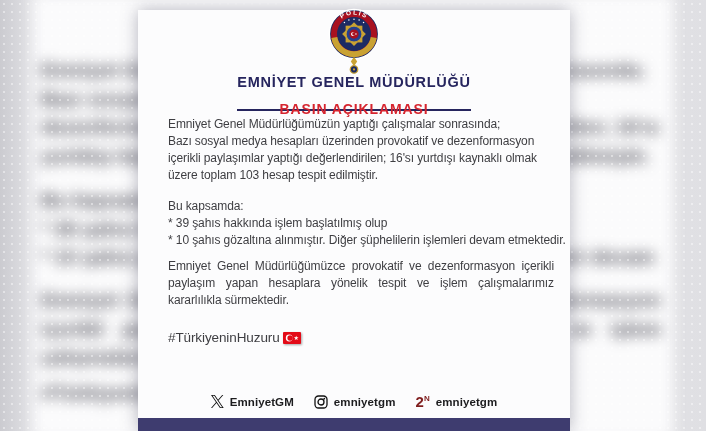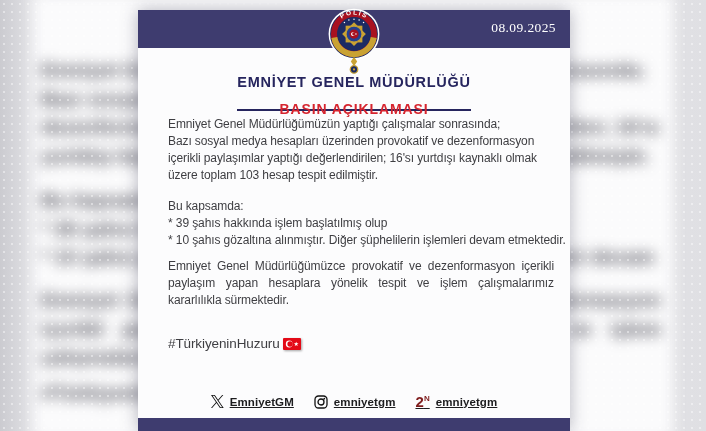--- a/index.html
+++ b/index.html
@@ -42,28 +42,28 @@
 
   .content{position:absolute;top:106px;left:30px;right:16px;
            font-size:12px;line-height:17px;color:#3e3e42;letter-spacing:-.1px;}
   .content p{margin:0;}
   .p2{margin-top:14px !important;}
   .p3{margin-top:9px !important;text-align:justify;}
   .bl{display:block;}
   .nowrap{white-space:nowrap;}
   .just{text-align:justify;}
 
-  .hashtag-row{margin-top:26px;display:flex;align-items:center;gap:3px;}
+  .hashtag-row{margin-top:20px;display:flex;align-items:center;gap:3px;}
   .hashtag{font-size:13.5px;letter-spacing:-.1px;color:#3e3e42;}
   .flag{filter:drop-shadow(1px 1px 1px rgba(0,0,0,.35));}
 
   .social{position:absolute;bottom:22px;left:0;width:100%;display:flex;
           justify-content:center;align-items:center;gap:20px;}
   .soc{display:flex;align-items:center;gap:6px;font-size:11.5px;font-weight:700;
-       color:#1c1c1e;letter-spacing:.1px;text-decoration:underline;}
+       color:#1c1c1e;letter-spacing:.1px;}
   .next-logo{font-weight:700;font-size:15px;color:#7f1d1d;line-height:1;}
   .next-logo .nsup{font-size:8px;vertical-align:super;font-weight:700;letter-spacing:0;}
 </style>
 </head>
 <body>
 
 <div class="stage">
 
   <div class="bg">
     <div class="bg-card">
@@ -77,23 +77,20 @@
         <span class="bg-line">* 10 şahıs gözaltına alınmıştır.  Diğer şüphelilerin işlemleri devam etmektedir.</span>
       </div>
       <div class="bg-block bg-b3">Emniyet Genel Müdürlüğümüzce provokatif ve dezenformasyon içerikli paylaşım yapan hesaplara yönelik tespit ve işlem çalışmalarımız kararlılıkla sürmektedir.</div>
       <div class="bg-block bg-b4">#TürkiyeninHuzuru</div>
     </div>
     <div class="dots"></div>
   </div>
 
   <div class="card">
 
-    <div class="bar top">
-      <span class="date">08.09.2025</span>
-    </div>
 
     <svg class="badge" width="56" height="67" viewBox="0 0 60 72">
       <circle cx="30" cy="28" r="26.5" fill="#1c2b63" stroke="#ffffff" stroke-width="1.6"></circle>
       <circle cx="30" cy="28" r="21.5" fill="none" stroke="#a81120" stroke-width="6.5"></circle>
       <path d="M 51.2 31.7 A 21.5 21.5 0 0 1 8.8 31.7" fill="none" stroke="#c9a233" stroke-width="6.5"></path>
       <path id="arcTop" d="M 10.3 20.8 A 21 21 0 0 1 49.7 20.8" fill="none"></path>
       <text font-family="Liberation Sans, sans-serif" font-size="7" font-weight="bold" fill="#ffffff" letter-spacing="1.5">
         <textPath href="#arcTop" startOffset="50%" text-anchor="middle">POLİS</textPath>
       </text>
       <circle cx="19.7" cy="15.7" r="0.8" fill="#fff"></circle>

